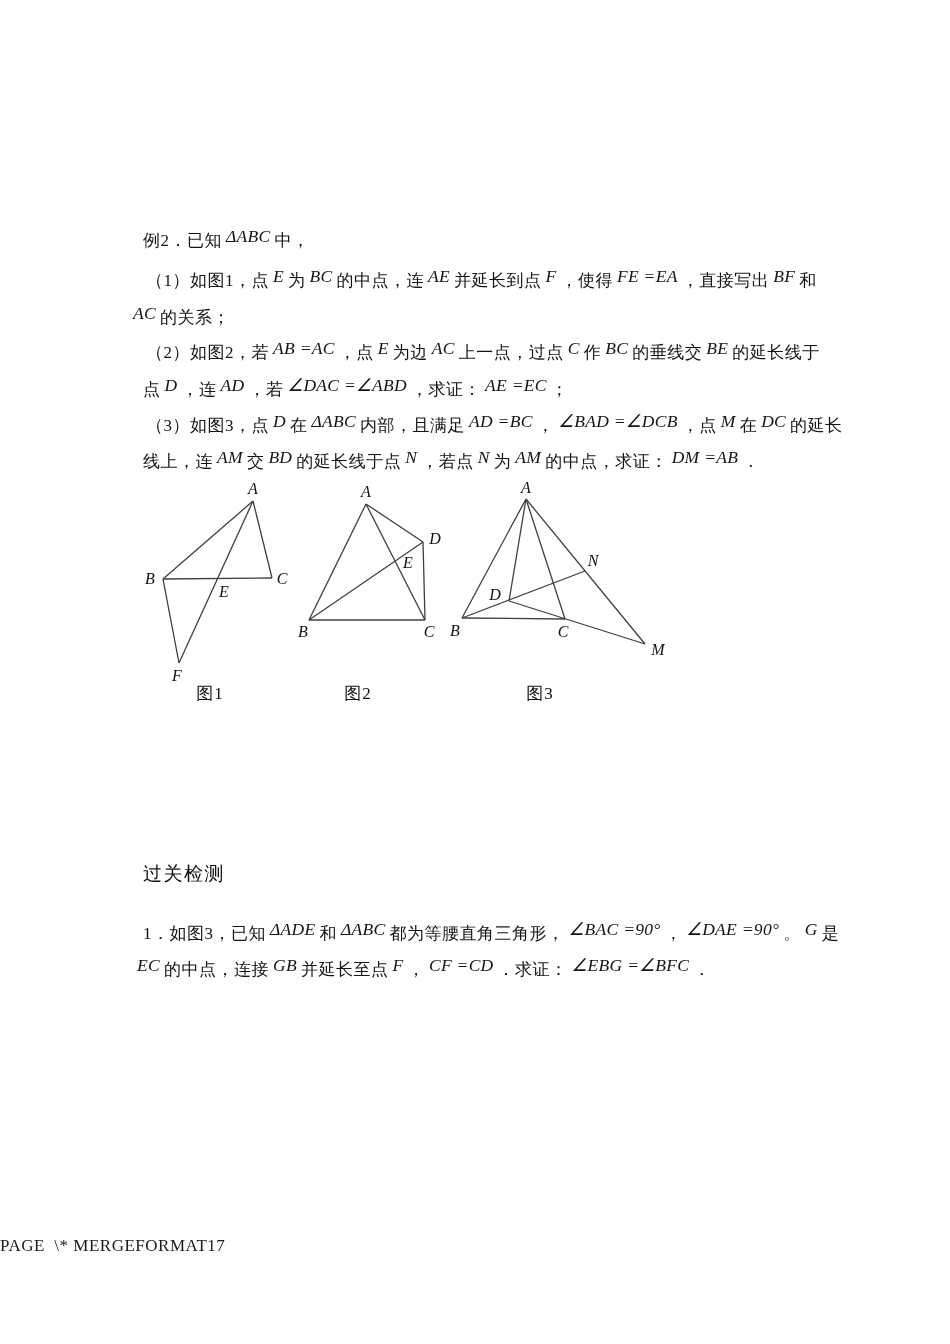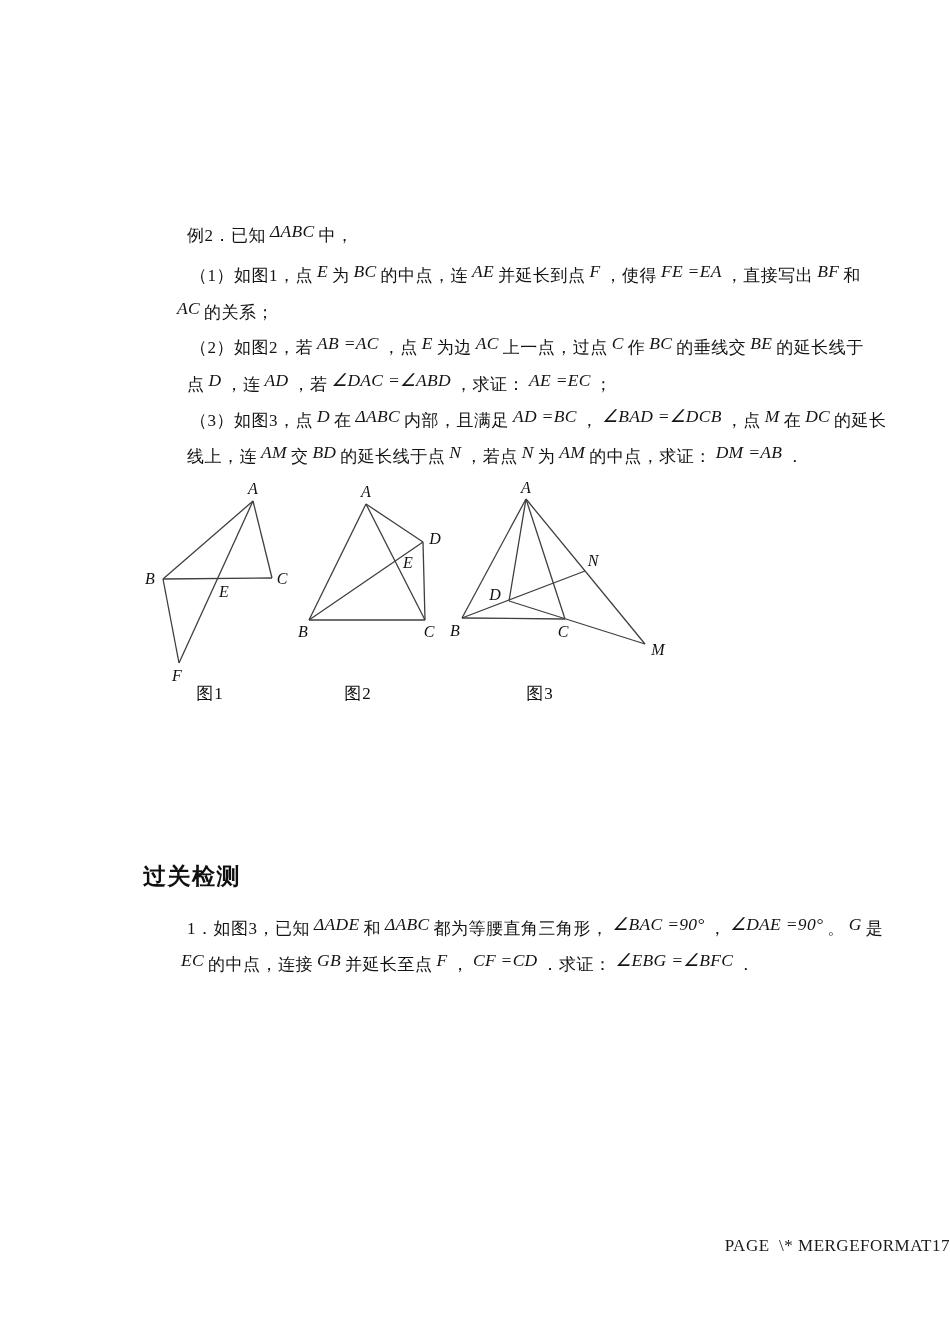--- a/index.html
+++ b/index.html
@@ -9,50 +9,49 @@
     background:#ffffff;
     font-family:"Liberation Serif",serif;
     color:#141414;
     overflow:hidden;
     margin:0 auto;
   }
   .tline{
     position:absolute;
     white-space:nowrap;
     font-size:17px;
-    line-height:19px;
-    margin-left:44px;
+    line-height:29px;
   }
   .seg-c{
     font-family:"Liberation Serif",serif;
     letter-spacing:0.5px;
   }
   .seg-m{
     font-family:"Liberation Serif",serif;
     font-style:italic;
     position:relative;
     top:-4px;
     padding:0 4px;
     font-size:17.5px;
     letter-spacing:0.3px;
   }
   .tline .seg-m:first-child{padding-left:0;}
   .section-heading{
     position:absolute;
     left:143px;top:861px;
     font-family:"Liberation Sans",sans-serif;
-    font-weight:bold;
-    font-size:23px;
+    font-weight:normal;
+    font-size:19px;
     letter-spacing:1.5px;
     color:#101010;
   }
   .footer{
     position:absolute;
     left:0;right:0;top:1236px;
-    text-align:right;
+    text-align:left;
     font-size:17px;
     letter-spacing:0.5px;
     white-space:pre;
     color:#1a1a1a;
   }
   svg.figs{position:absolute;left:140px;top:480px;}
   .edge{stroke:#3f3f3f;stroke-width:1.3;fill:none;}
   .vlabel{
     font-family:"Liberation Serif",serif;
     font-style:italic;

